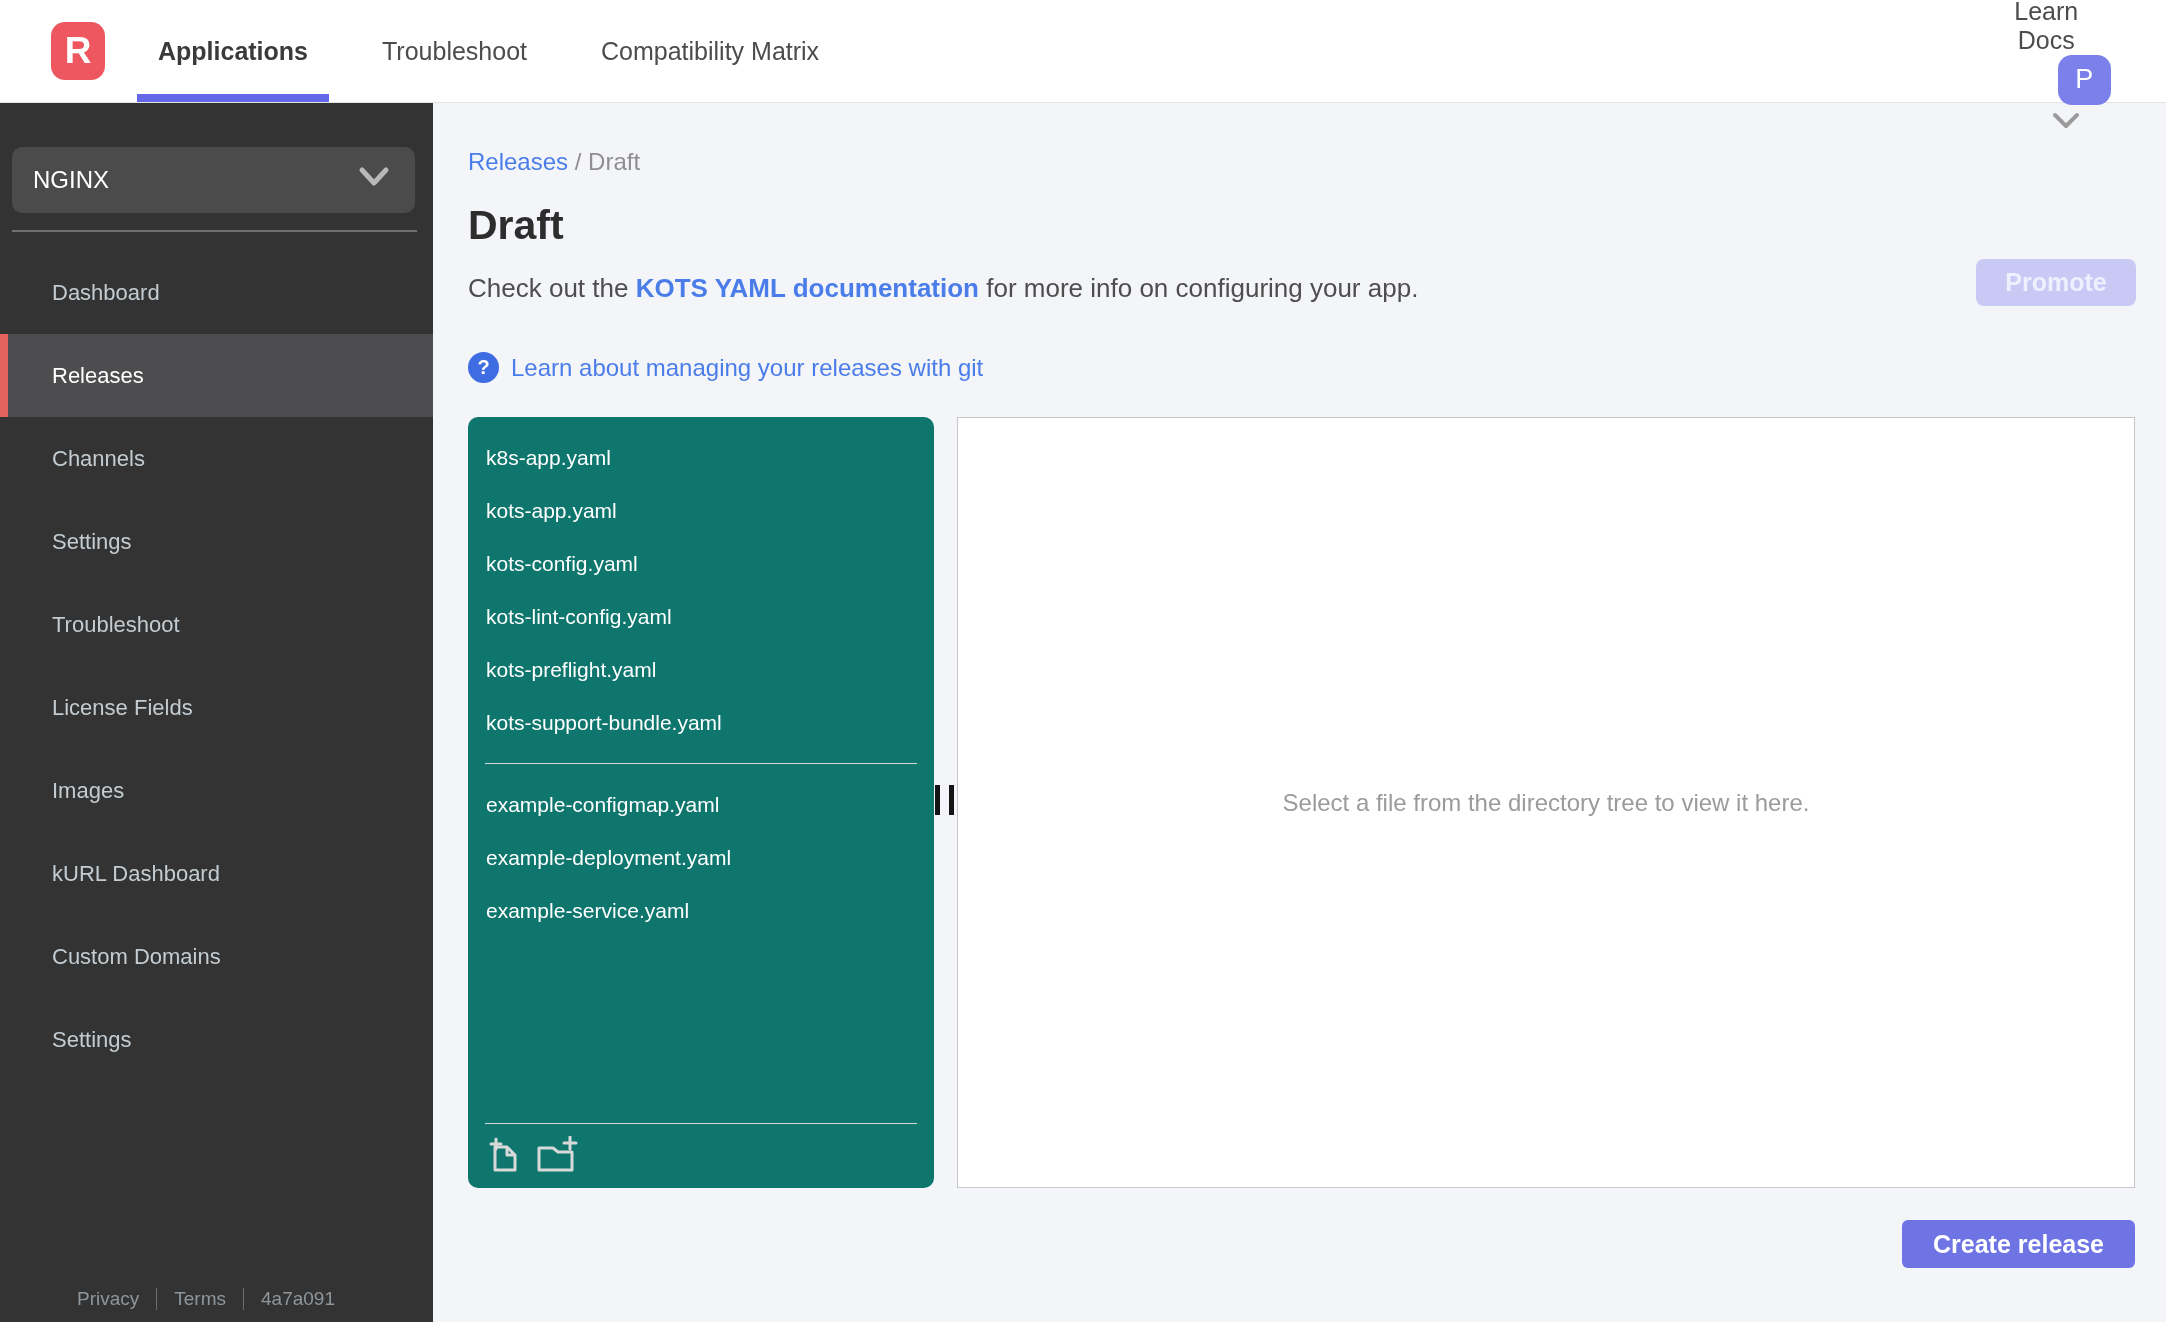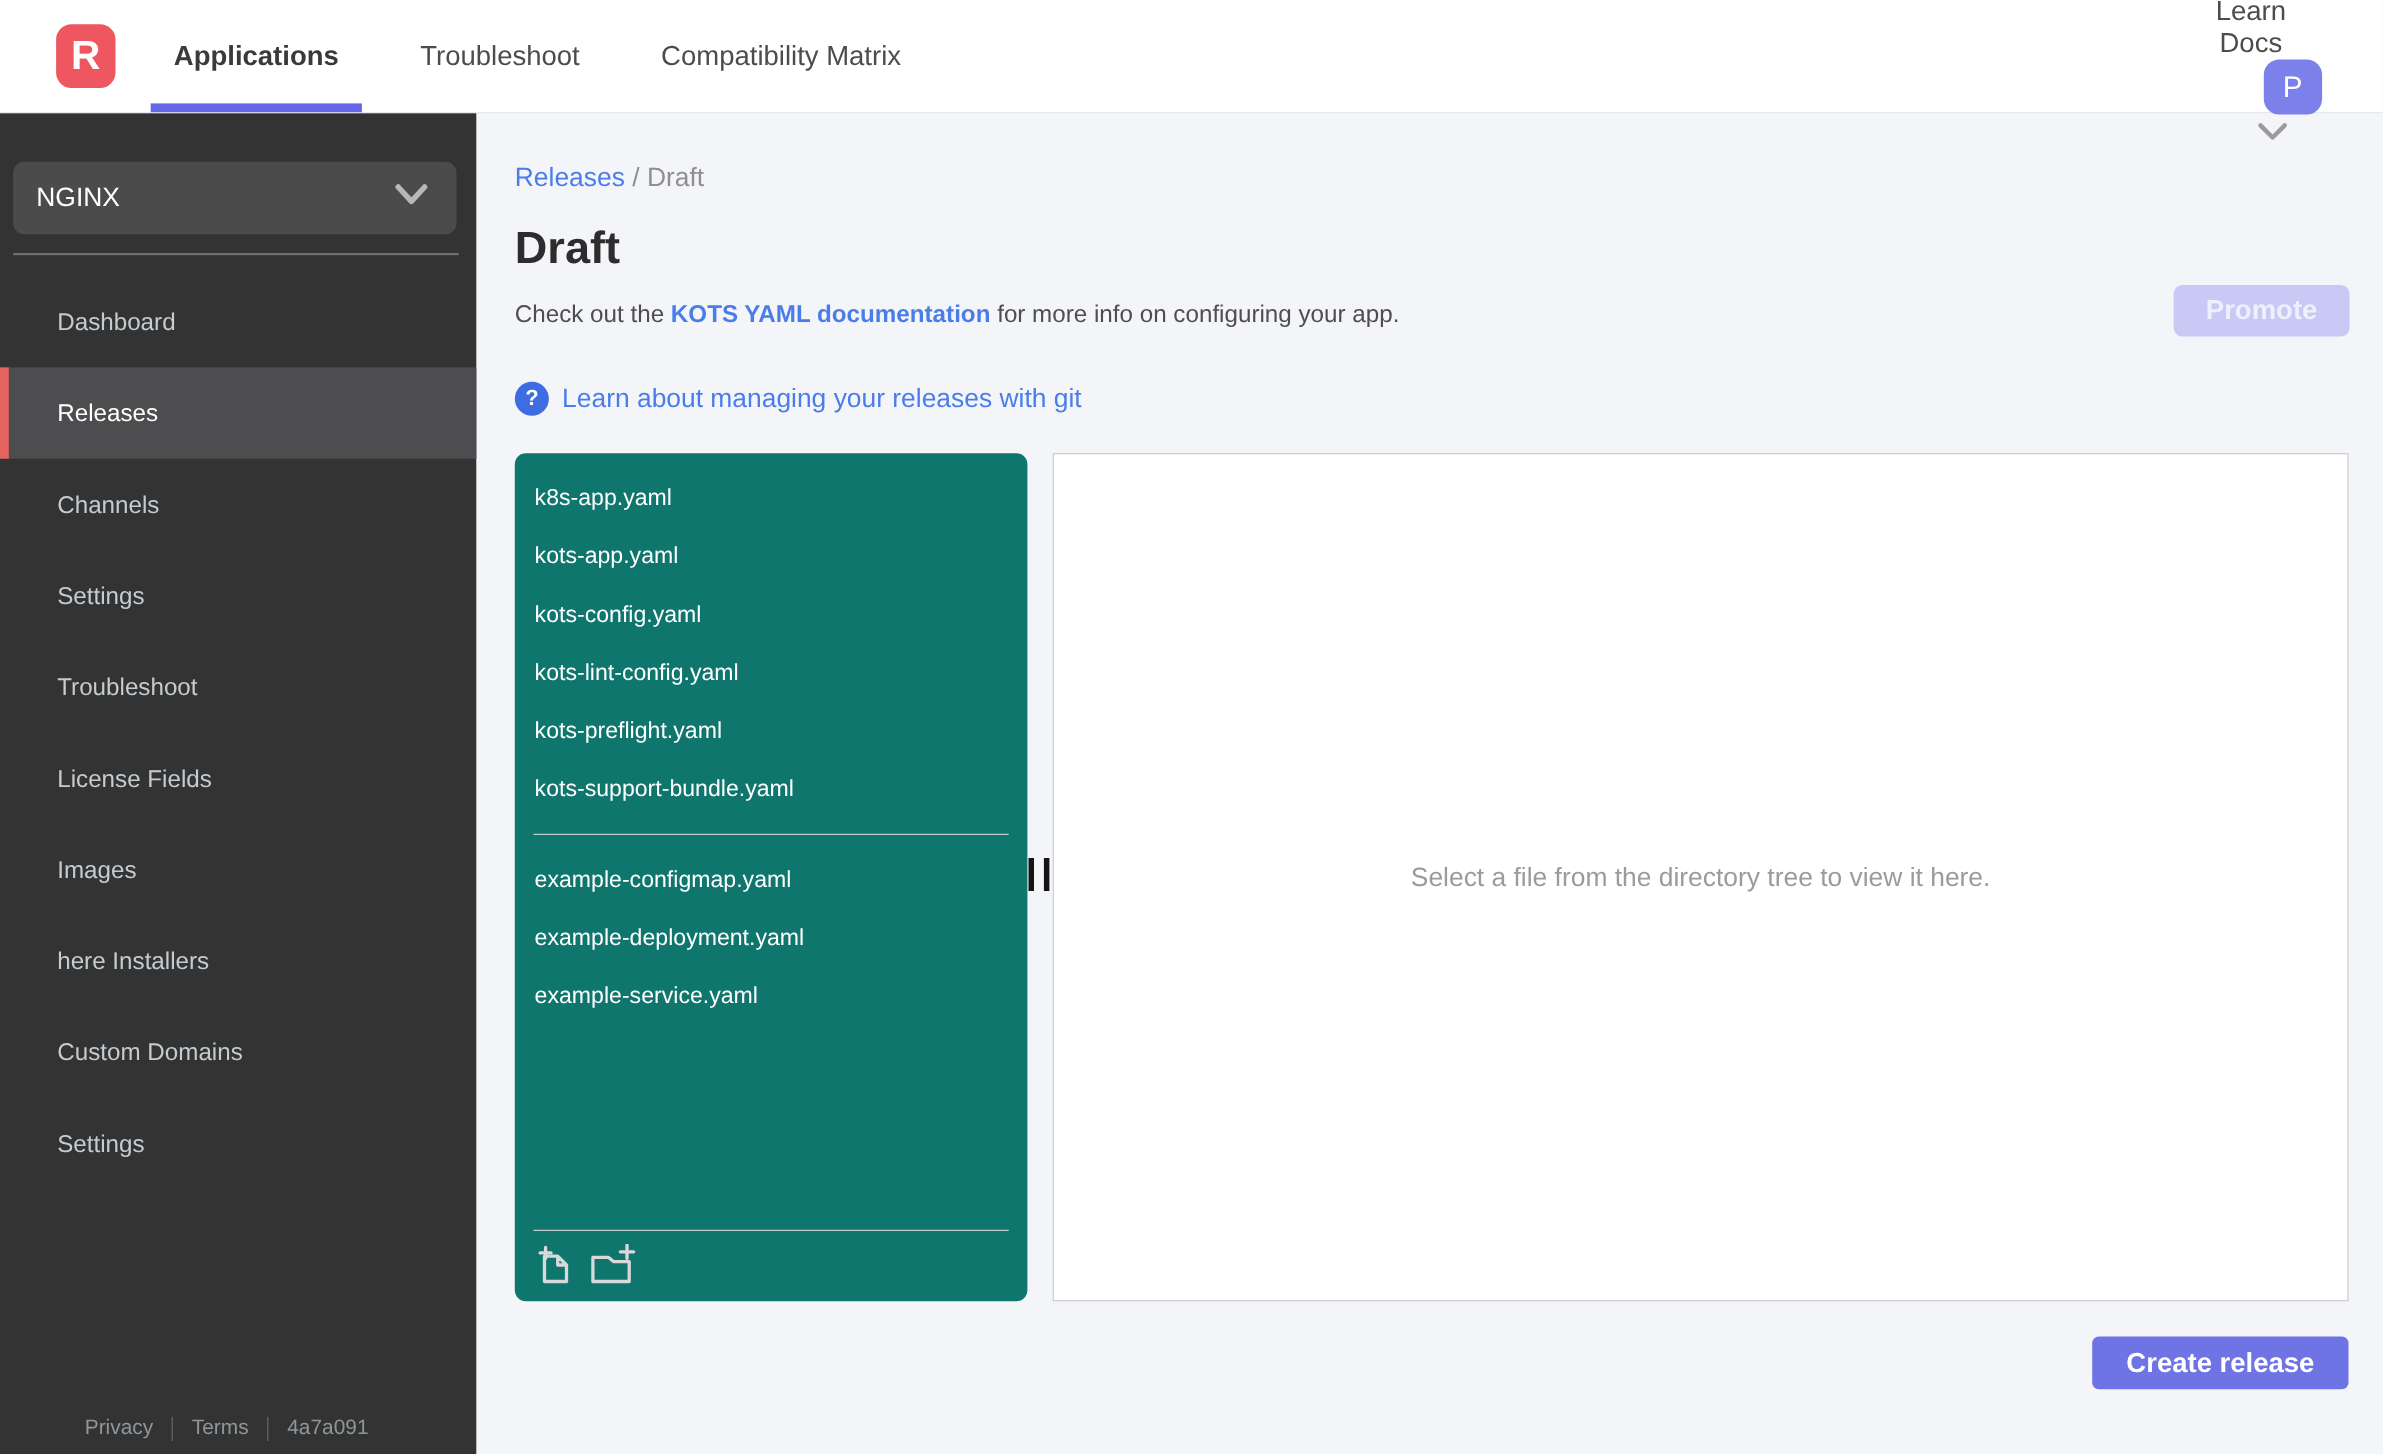--- a/index.html
+++ b/index.html
@@ -71,21 +71,21 @@
   }
   .side-footer a { color:#8e969b; text-decoration:none; cursor:pointer; }
   .foot-sep { display:inline-block; width:1px; height:22px; background:#6d6d6d; margin:0 17px; }
 
   
   .main { position:relative; flex:1; padding:0 31px 0 35px; }
   .breadcrumb { padding-top:45px; font-size:24px; }
   .breadcrumb a { color:#4a7de9; text-decoration:none; cursor:pointer; }
   .breadcrumb .crumb-sep, .breadcrumb .crumb-current { color:#8f8f8f; }
   .page-title { margin-top:26px; font-size:41px; font-weight:bold; color:#2d2d2d; }
-  .page-desc { margin-top:24px; font-size:22px; color:#4e4e4e; }
+  .page-desc { margin-top:24px; font-size:26px; color:#4e4e4e; }
   .page-desc a { color:#4a7de9; font-weight:bold; text-decoration:none; cursor:pointer; }
   .promote-btn {
     position:absolute; top:156px; right:30px; width:160px; height:47px;
     background:#c8caf5; color:#eef0fe; border:none; border-radius:8px;
     font-size:25px; font-weight:bold; font-family:inherit; cursor:default;
   }
   .git-row { margin-top:48px; display:flex; align-items:center; }
   .help-icon {
     width:31px; height:31px; border-radius:50%; background:#3e6ce2; flex:none;
     display:flex; align-items:center; justify-content:center;
@@ -166,21 +166,21 @@
     </div>
     <hr class="sidebar-divider">
     <ul class="side-menu">
       <li class="side-item">Dashboard</li>
       <li class="side-item active">Releases</li>
       <li class="side-item">Channels</li>
       <li class="side-item">Settings</li>
       <li class="side-item">Troubleshoot</li>
       <li class="side-item">License Fields</li>
       <li class="side-item">Images</li>
-      <li class="side-item">here Installers</li>
+      <li class="side-item">kURL Dashboard</li>
       <li class="side-item">Custom Domains</li>
       <li class="side-item">Settings</li>
     </ul>
     <div class="side-footer">
       <a>Privacy</a>
       <span class="foot-sep"></span>
       <a>Terms</a>
       <span class="foot-sep"></span>
       <span>4a7a091</span>
     </div>

